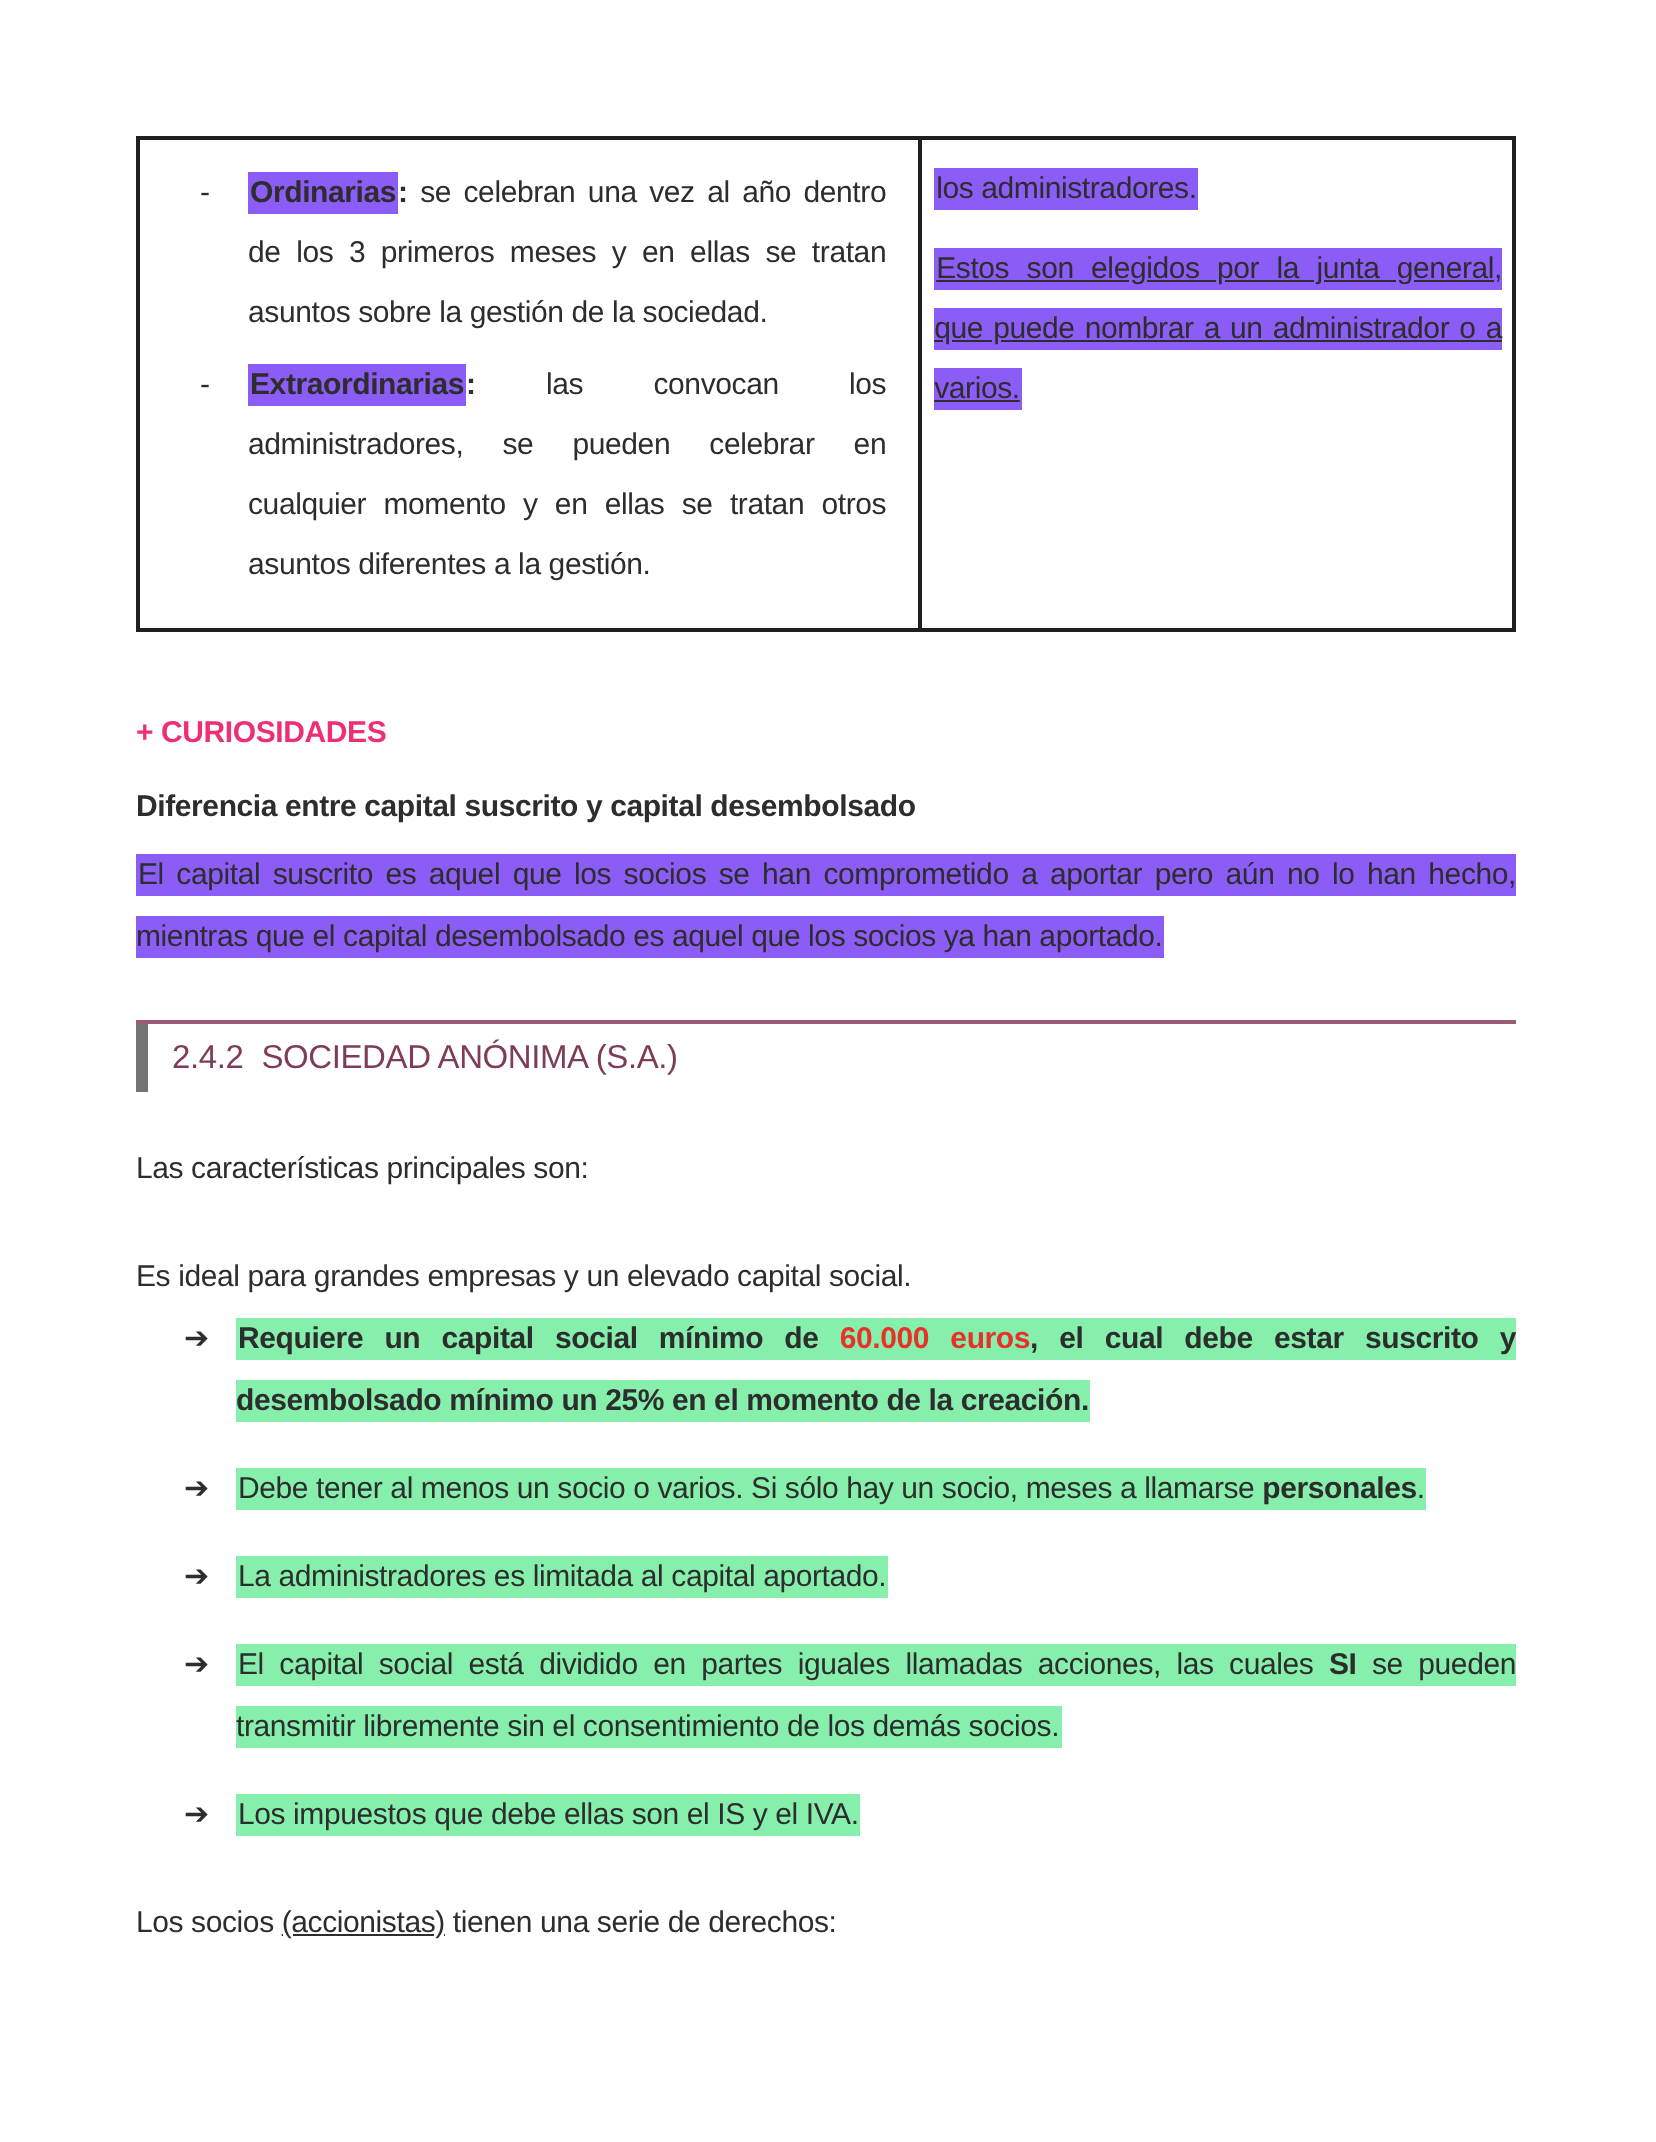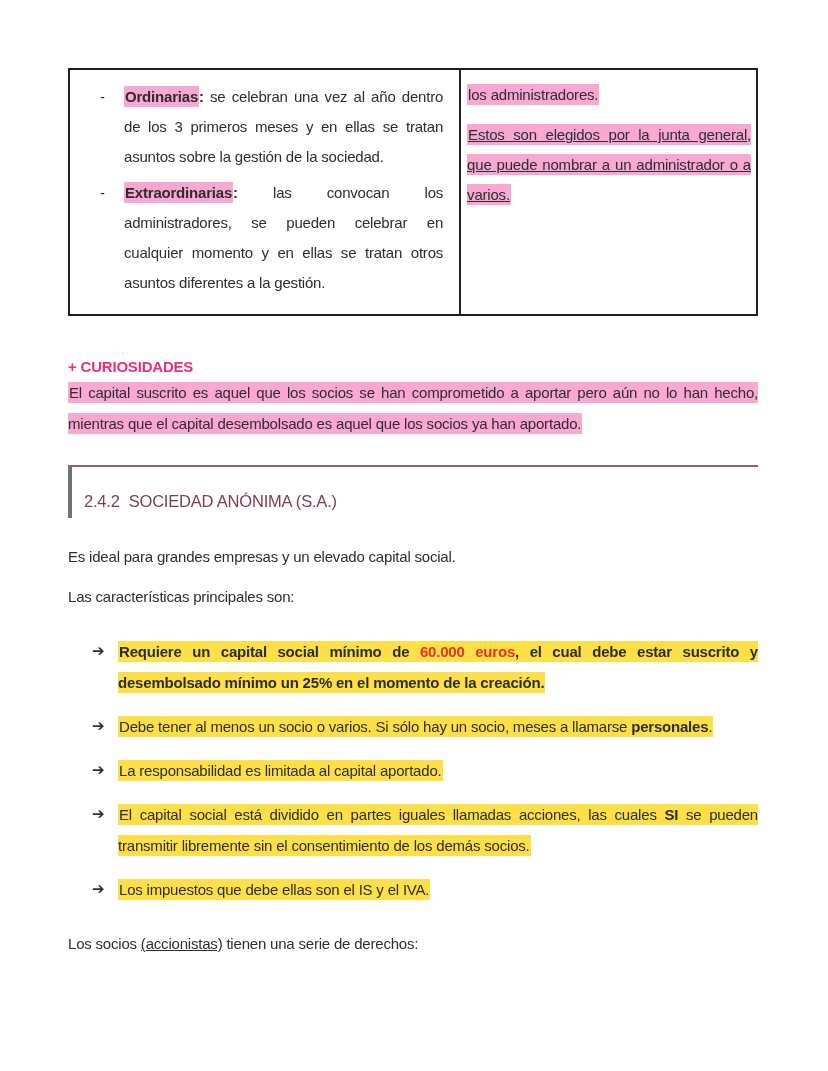--- a/index.html
+++ b/index.html
@@ -22,37 +22,37 @@
   td.cell-right { width: 271px; padding: 10px 5px 10px 6px; }
 
   .dash-item { display: flex; margin-bottom: 6px; }
   .dash { flex: 0 0 24px; line-height: 30px; }
   .dash-text { flex: 1; text-align: justify; line-height: 30px; }
 
   .rc-line { text-align: justify; line-height: 30px; margin-bottom: 10px; }
   .rc-para { text-align: justify; line-height: 30px; text-decoration: underline; }
 
   
-  .hl-pink { background: #f9a8d4; padding: 2px 1px; }
-  .hl-teal { background: #fde047; padding: 2px 1px; }
+  .hl-pink { background: #8b5cf6; padding: 2px 1px; }
+  .hl-teal { background: #86efac; padding: 2px 1px; }
   .b { font-weight: bold; }
   .red { color: #e8312a; }
   .u { text-decoration: underline; }
 
   
-  .curio { color: #ee2f73; font-weight: bold; font-size: 15px; margin-bottom: 2px; }
+  .curio { color: #ee2f73; font-weight: bold; font-size: 15px; margin-bottom: 18px; }
   .subhead { font-weight: bold; margin-bottom: 7px; line-height: 22px; }
   .pink-para { text-align: justify; line-height: 31px; margin-bottom: 26px; }
 
   
   .section-block { border-top: 2px solid #9c5a74; margin-bottom: 24px; }
   .section-inner {
-    border-left: 4px solid #737373;
+    border-left: 6px solid #737373;
     color: #7e3c58; font-size: 16.5px;
-    padding: 25px 0 7px 12px;
+    padding: 8px 0 7px 12px;
   }
   .sec-title { margin-left: 9px; }
 
   
   .para { line-height: 30px; text-align: justify; }
   .chars { margin-top: 10px; margin-bottom: 24px; text-align: left; }
 
   
   .bullet { display: flex; margin-bottom: 13px; }
   .arrow { flex: 0 0 26px; margin-left: 24px; font-weight: bold; font-size: 15px; line-height: 31px;
@@ -81,45 +81,46 @@
       </td>
       <td class="cell-right">
         <p class="rc-line"><span class="hl-pink">los administradores.</span></p>
         <p class="rc-para"><span class="hl-pink">Estos son elegidos por la junta general, que puede nombrar a un administrador o a varios.</span></p>
       </td>
     </tr>
   </tbody>
     </table>
 
   <h3 class="curio">+ CURIOSIDADES</h3>
+  <p class="subhead">Diferencia entre capital suscrito y capital desembolsado</p>
   <p class="pink-para"><span class="hl-pink">El capital suscrito es aquel que los socios se han comprometido a aportar pero aún no lo han hecho, mientras que el capital desembolsado es aquel que los socios ya han aportado.</span></p>
 
   <div class="section-block">
     <div class="section-inner">
       <span class="sec-num">2.4.2</span><span class="sec-title">SOCIEDAD ANÓNIMA (S.A.)</span>
     </div>
   </div>
 
+  <p class="para chars">Las características principales son:</p>
+
   <p class="para" style="text-align:left;">Es ideal para grandes empresas y un elevado capital social.</p>
-
-  <p class="para chars">Las características principales son:</p>
 
   <div class="bullet">
     <span class="arrow">➔</span>
     <div class="bullet-text"><span class="hl-teal b"><span>Requiere un capital social mínimo de </span><span class="red">60.000 euros</span><span>, el cual debe estar suscrito y desembolsado mínimo un 25% en el momento de la creación.</span></span></div>
   </div>
 
   <div class="bullet">
     <span class="arrow">➔</span>
     <div class="bullet-text"><span class="hl-teal"><span>Debe tener al menos un socio o varios. Si sólo hay un socio, meses a llamarse </span><span class="b">personales</span><span>.</span></span></div>
   </div>
 
   <div class="bullet">
     <span class="arrow">➔</span>
-    <div class="bullet-text"><span class="hl-teal">La responsabilidad es limitada al capital aportado.</span></div>
+    <div class="bullet-text"><span class="hl-teal">La administradores es limitada al capital aportado.</span></div>
   </div>
 
   <div class="bullet">
     <span class="arrow">➔</span>
     <div class="bullet-text"><span class="hl-teal"><span>El capital social está dividido en partes iguales llamadas acciones, las cuales </span><span class="b">SI</span><span> se pueden transmitir libremente sin el consentimiento de los demás socios.</span></span></div>
   </div>
 
   <div class="bullet">
     <span class="arrow">➔</span>
     <div class="bullet-text"><span class="hl-teal">Los impuestos que debe ellas son el IS y el IVA.</span></div>

